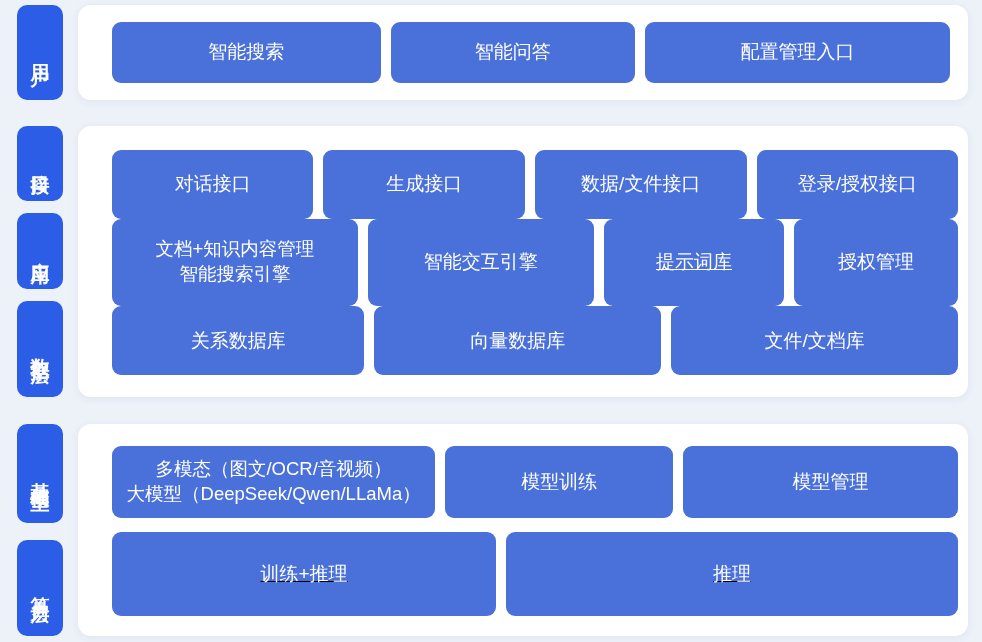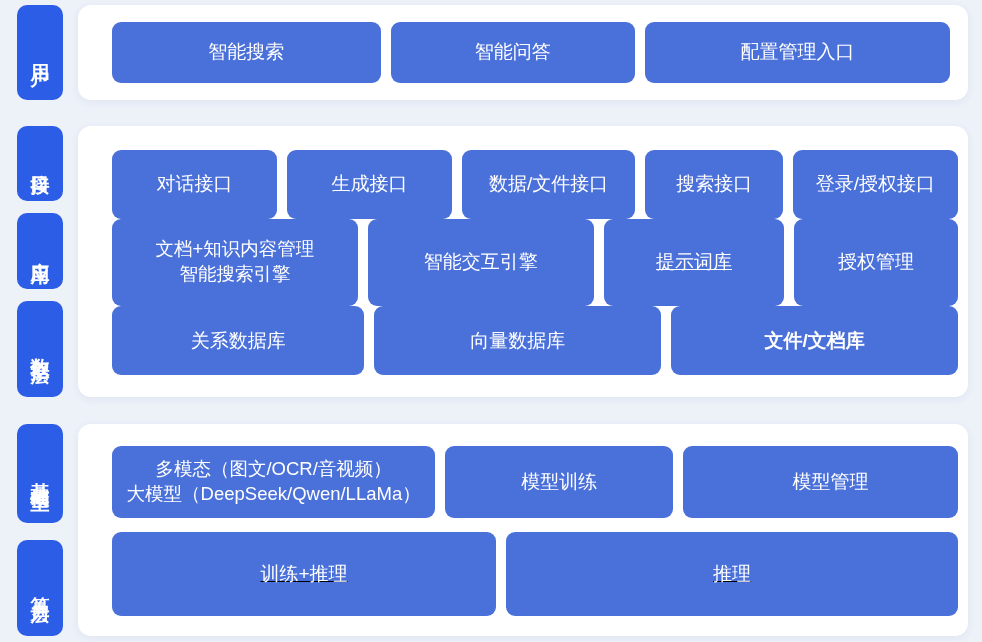--- a/index.html
+++ b/index.html
@@ -79,21 +79,21 @@
   }
   .blk .line { display: block; }
   .blk.two-line { font-size: 18.5px; }
 
   
   .s1 .b0 { flex-grow: 1.10; } .s1 .b1 { flex-grow: 1.00; } .s1 .b2 { flex-grow: 1.25; }
   .r-api .b0 { flex-grow: 1.20; } .r-api .b1 { flex-grow: 1.20; } .r-api .b2 { flex-grow: 1.26; }
   .r-api .b3 { flex-grow: 1.00; } .r-api .b4 { flex-grow: 1.20; }
   .r-app .b0 { flex-grow: 1.50; } .r-app .b1 { flex-grow: 1.38; }
   .r-app .b2 { flex-grow: 1.10; text-decoration: underline; } .r-app .b3 { flex-grow: 1.00; }
-  .r-data .b0 { flex-grow: 0.88; } .r-data .b1 { flex-grow: 1.00; } .r-data .b2 { flex-grow: 1.00; font-weight: bold; }
+  .r-data .b0 { flex-grow: 0.88; } .r-data .b1 { flex-grow: 1.00; } .r-data .b2 { flex-grow: 1.00; }
   .r-model .b0 { flex-grow: 1.42; } .r-model .b1 { flex-grow: 1.00; } .r-model .b2 { flex-grow: 1.12; padding-left: 20px; }
   .r-compute .b0 { flex-grow: 0.85; } .r-compute .b1 { flex-grow: 1.00; }
 
   
   .section-2 .r-api  { flex-grow: 1.00; }
   .section-2 .r-app  { flex-grow: 1.26; }
   .section-2 .r-data { flex-grow: 1.00; }
   .section-3 .r-model   { flex-grow: 1.00; }
   .section-3 .r-compute { flex-grow: 1.17; text-decoration: underline; }
 
@@ -126,21 +126,20 @@
     <div class="label-col">
       <div class="v-label l-interface">接口</div>
       <div class="v-label l-app">应用</div>
       <div class="v-label l-data">数据层</div>
     </div>
     <div class="panel">
       <div class="btn-row r-api">
         <div class="blk b0">对话接口</div>
         <div class="blk b1">生成接口</div>
         <div class="blk b2">数据/文件接口</div>
-        <div class="blk b3">搜索接口</div>
         <div class="blk b4">登录/授权接口</div>
       </div>
       <div class="btn-row r-app">
         <div class="blk b0 two-line">
           <span class="line">文档+知识内容管理</span>
           <span class="line">智能搜索引擎</span>
         </div>
         <div class="blk b1">智能交互引擎</div>
         <div class="blk b2">提示词库</div>
         <div class="blk b3">授权管理</div>

